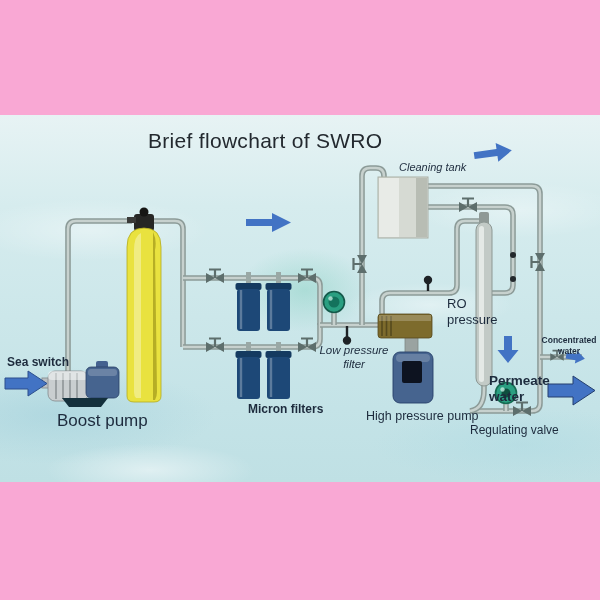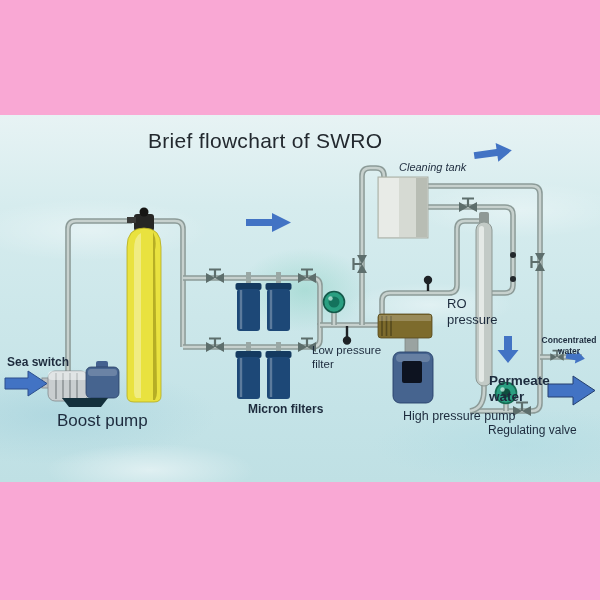--- a/index.html
+++ b/index.html
@@ -16,26 +16,26 @@
       radial-gradient(230px 70px at 55px 300px, rgba(148,200,214,.4), rgba(148,200,214,0) 70%),
       linear-gradient(180deg,#e7f3f4 0%,#d6ecee 25%,#cce7ea 55%,#c4e3e7 80%,#bfe0e4 100%);}
   svg#diagram{position:absolute;left:0;top:0;}
   .lbl{position:absolute;color:#1d2b3d;font-weight:600;white-space:nowrap;}
   .title{position:absolute;left:148px;top:129px;font-size:21px;font-weight:500;color:#23292f;letter-spacing:.3px;}
   .l-mmf{left:72px;top:189px;font-size:13.5px;}
   .l-ct{left:399px;top:161px;font-size:11px;font-weight:500;font-style:italic;}
   .l-sw{left:7px;top:355px;font-size:12px;}
   .l-bp{left:57px;top:411px;font-size:17px;font-weight:500;}
   .l-mf{left:228px;top:402px;font-size:12px;margin-left:20px;}
-  .l-lps{left:312px;top:343px;width:84px;font-size:11.5px;text-align:left;line-height:1.25;font-weight:500;}
-  .l-hpp{left:366px;top:409px;font-size:12.5px;font-weight:500;margin-left:37px;}
+  .l-lps{left:312px;top:343px;width:84px;font-size:11.5px;text-align:center;line-height:1.25;font-weight:500;font-style:italic;}
+  .l-hpp{left:366px;top:409px;font-size:12.5px;font-weight:500;}
   .l-ro{left:447px;top:296px;font-size:13px;line-height:1.25;font-weight:500;}
   .l-pw{left:489px;top:349px;font-size:13.5px;line-height:1.2;margin-top:24px;}
   .l-cw{left:541px;top:335px;width:56px;font-size:8.5px;line-height:1.3;text-align:center;}
-  .l-rv{left:470px;top:423px;font-size:12px;font-weight:500;margin-left:18px;}
+  .l-rv{left:470px;top:423px;font-size:12px;font-weight:500;}
   .pipe-outer{fill:none;stroke:#8c9b98;stroke-width:5.6;}
   .pipe-inner{fill:none;stroke:#c7d1ce;stroke-width:2.6;}
   .valve{fill:#5d6e6c;stroke:none;}
   .valve-stem{stroke:#5d6e6c;stroke-width:2.2;fill:none;}
   .sensor{stroke:#1e2226;stroke-width:2.4;fill:#1e2226;}
 </style>
 </head>
 <body>
 
 <div id="stage">

